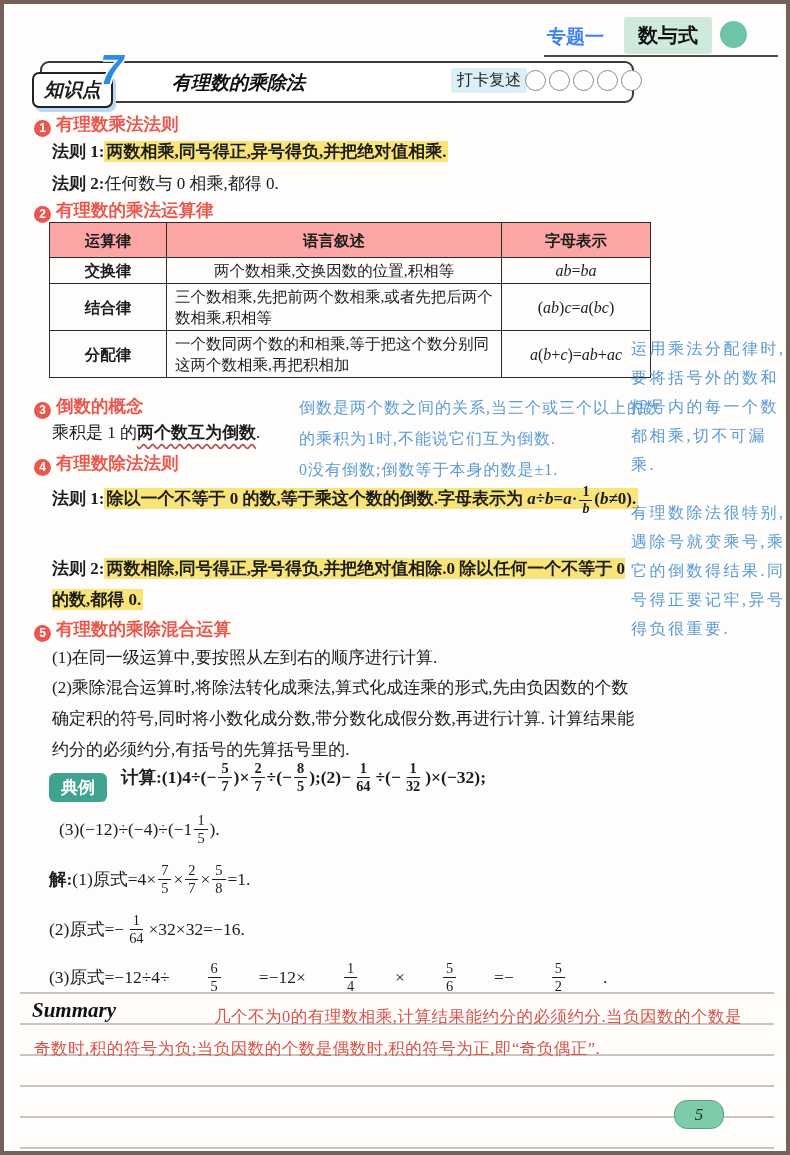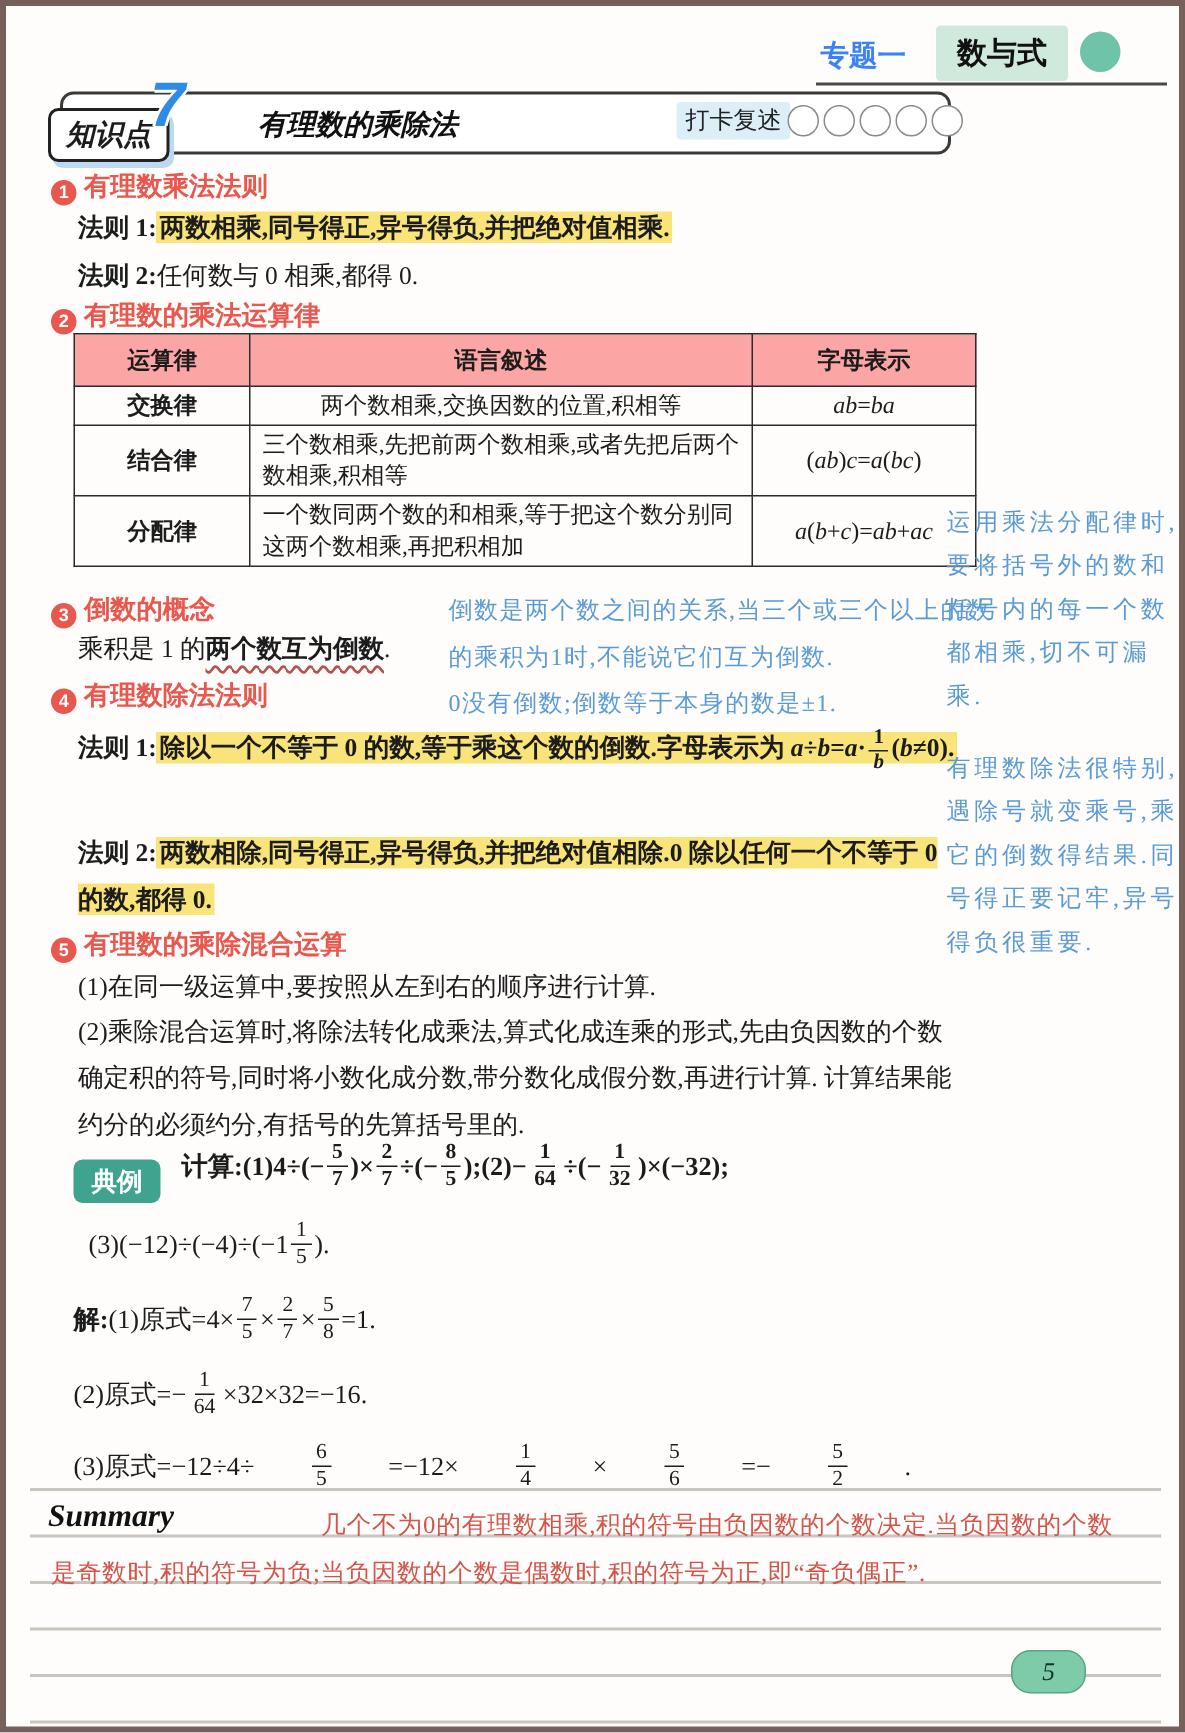--- a/index.html
+++ b/index.html
@@ -206,19 +206,19 @@
         <span class="den">2</span>
       </span>.</div>
 
   <div class="abs rule-line" style="top:988px;"></div>
   <div class="abs rule-line" style="top:1019px;"></div>
   <div class="abs rule-line" style="top:1050px;"></div>
   <div class="abs rule-line" style="top:1081px;"></div>
   <div class="abs rule-line" style="top:1112px;"></div>
   <div class="abs rule-line" style="top:1143px;"></div>
   <span class="abs summary-label" style="left:28px;top:994px;">Summary</span>
-  <div class="abs hand-red" style="left:30px;top:997px;width:714px;text-indent:180px;">几个不为0的有理数相乘,积的符号由负因数的个数决定.当负因数的个数是奇数时,积的符号为负;当负因数的个数是偶数时,积的符号为正,即“奇负偶正”.</div>
+  <div class="abs hand-red" style="left:30px;top:997px;width:714px;text-indent:180px;">几个不为0的有理数相乘,计算结果能约分的必须约分.当负因数的个数是奇数时,积的符号为负;当负因数的个数是偶数时,积的符号为正,即“奇负偶正”.</div>
 
   <div class="abs pagenum" style="left:670px;top:1096px;">
     <span>5</span>
   </div>
 
 </div>
 
 </body></html>

